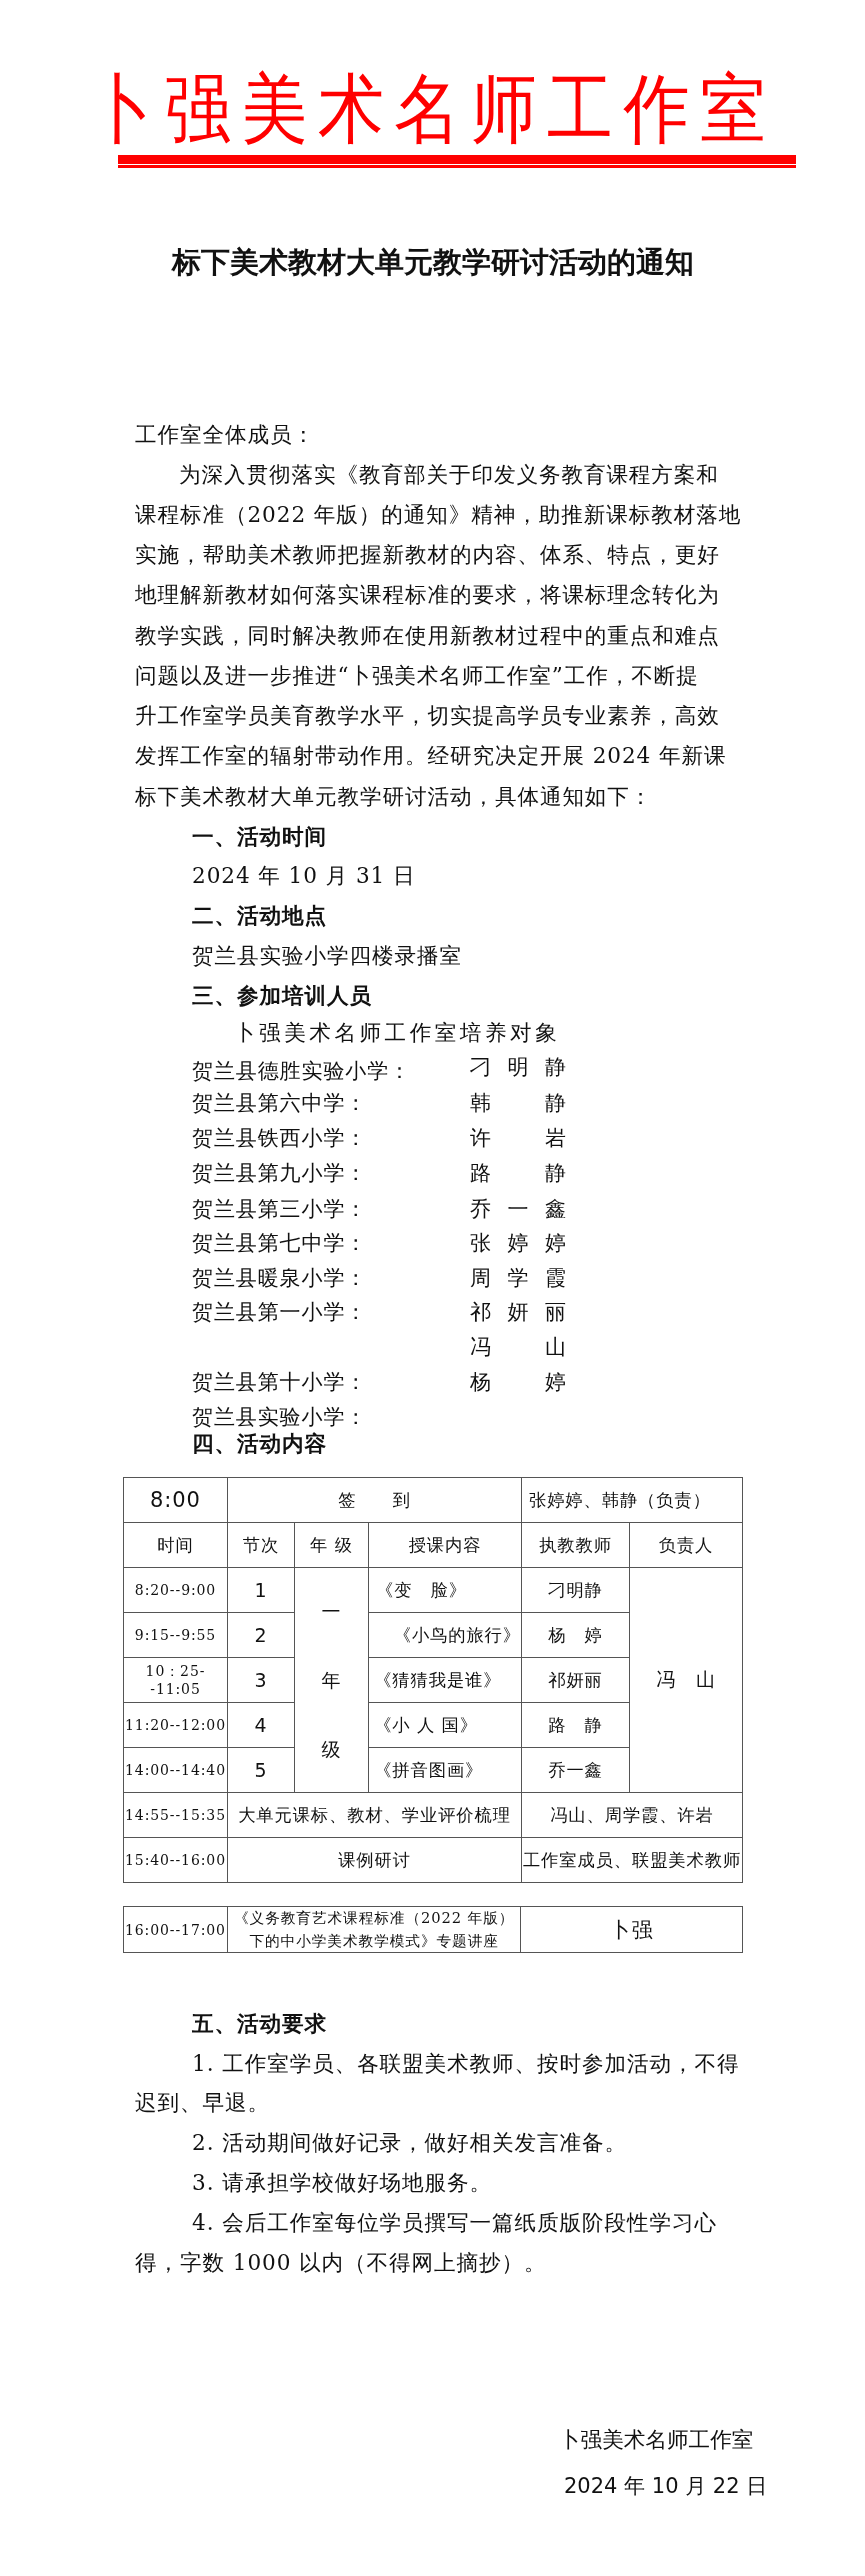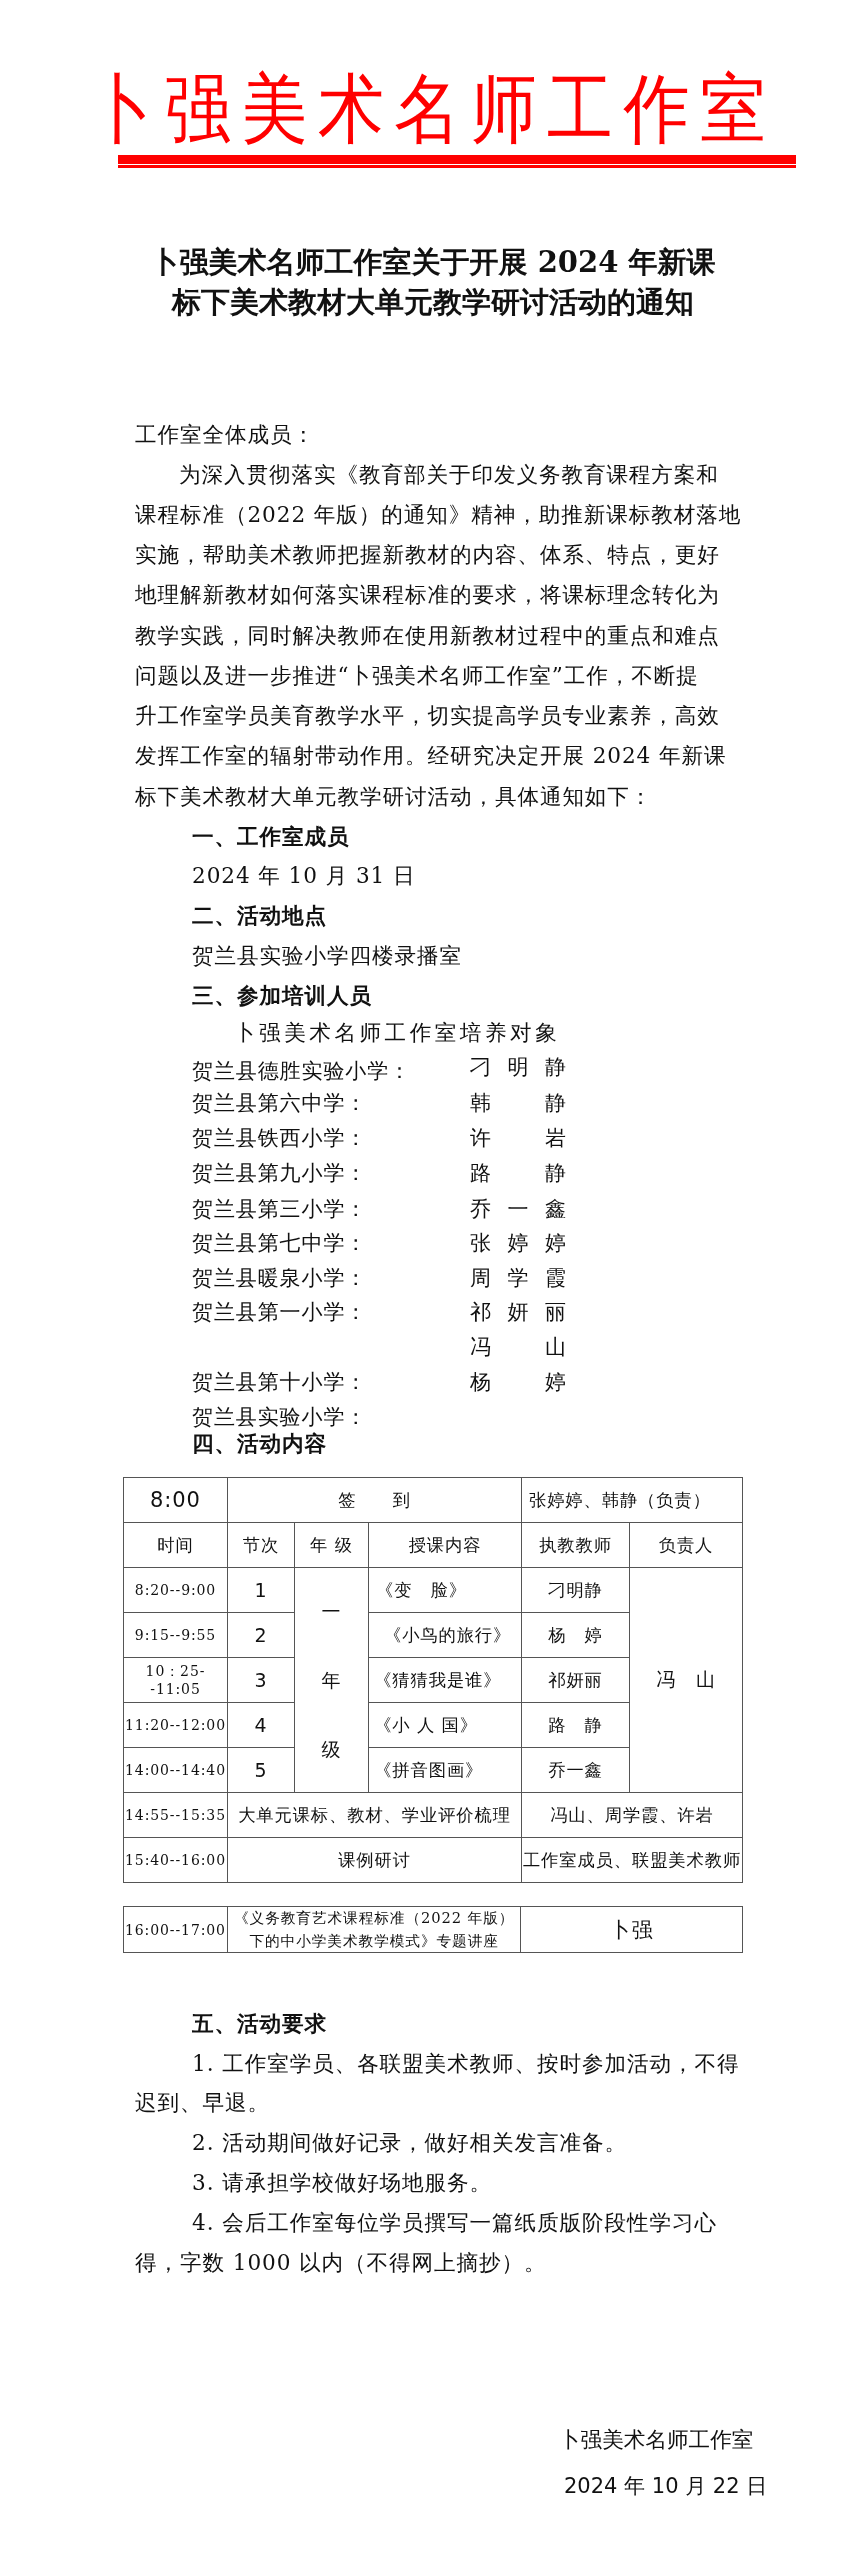--- a/index.html
+++ b/index.html
@@ -29,37 +29,36 @@
   .sig-date { font-family: "DejaVu Sans", sans-serif; font-size: 21px; white-space: nowrap; }
 </style>
 </head>
 <body>
 
 <div class="abs masthead">卜强美术名师工作室</div>
 <div class="abs rule-thick"></div>
 <div class="abs rule-thin"></div>
 
 <div class="abs doc-title">
-  <div>卜强美术名师工作室关于开展 2024 年新课</div>
   <div>标下美术教材大单元教学研讨活动的通知</div>
 </div>
 
 <div class="abs line" style="top:417px;">工作室全体成员：</div>
 
 <div class="abs line" style="top:457px; left:179px;">为深入贯彻落实《教育部关于印发义务教育课程方案和</div>
 <div class="abs line" style="top:497px;">课程标准（2022 年版）的通知》精神，助推新课标教材落地</div>
 <div class="abs line" style="top:537px;">实施，帮助美术教师把握新教材的内容、体系、特点，更好</div>
 <div class="abs line" style="top:577px;">地理解新教材如何落实课程标准的要求，将课标理念转化为</div>
 <div class="abs line" style="top:618px;">教学实践，同时解决教师在使用新教材过程中的重点和难点</div>
 <div class="abs line" style="top:658px;">问题以及进一步推进“卜强美术名师工作室”工作，不断提</div>
 <div class="abs line" style="top:698px;">升工作室学员美育教学水平，切实提高学员专业素养，高效</div>
 <div class="abs line" style="top:738px;">发挥工作室的辐射带动作用。经研究决定开展 2024 年新课</div>
 <div class="abs line" style="top:779px;">标下美术教材大单元教学研讨活动，具体通知如下：</div>
 
-<div class="abs line h ind" style="top:819px;">一、工作室成员</div>
+<div class="abs line h ind" style="top:819px;">一、活动时间</div>
 <div class="abs line ind" style="top:858px;">2024 年 10 月 31 日</div>
 
 <div class="abs line h ind" style="top:898px;">二、活动地点</div>
 <div class="abs line ind" style="top:938px;">贺兰县实验小学四楼录播室</div>
 
 <div class="abs line h ind" style="top:978px;">三、参加培训人员</div>
 <div class="abs line ind" style="top:1015px; left:196px; letter-spacing:3.5px;margin-left:38px;">卜强美术名师工作室培养对象</div>
 
 <div>
   <div class="abs line school" style="top:1054px;">贺兰县德胜实验小学：</div>
@@ -119,21 +118,21 @@
         <div>级</div>
       </div>
     </td>
     <td style="text-align:left; padding-left:7px;">《变　脸》</td>
     <td>刁明静</td>
     <td rowspan="5" style="font-size:19px;">冯　山</td>
   </tr>
   <tr>
     <td class="time">9:15--9:55</td>
     <td class="num">2</td>
-    <td style="text-align:center; padding-left:5.2px;">《小鸟的旅行》</td>
+    <td style="text-align:right; padding-left:5.2px;">《小鸟的旅行》</td>
     <td>杨　婷</td>
   </tr>
   <tr>
     <td class="time">10：25--11:05</td>
     <td class="num">3</td>
     <td style="text-align:left; padding-left:5.2px;">《猜猜我是谁》</td>
     <td>祁妍丽</td>
   </tr>
   <tr>
     <td class="time">11:20--12:00</td>

